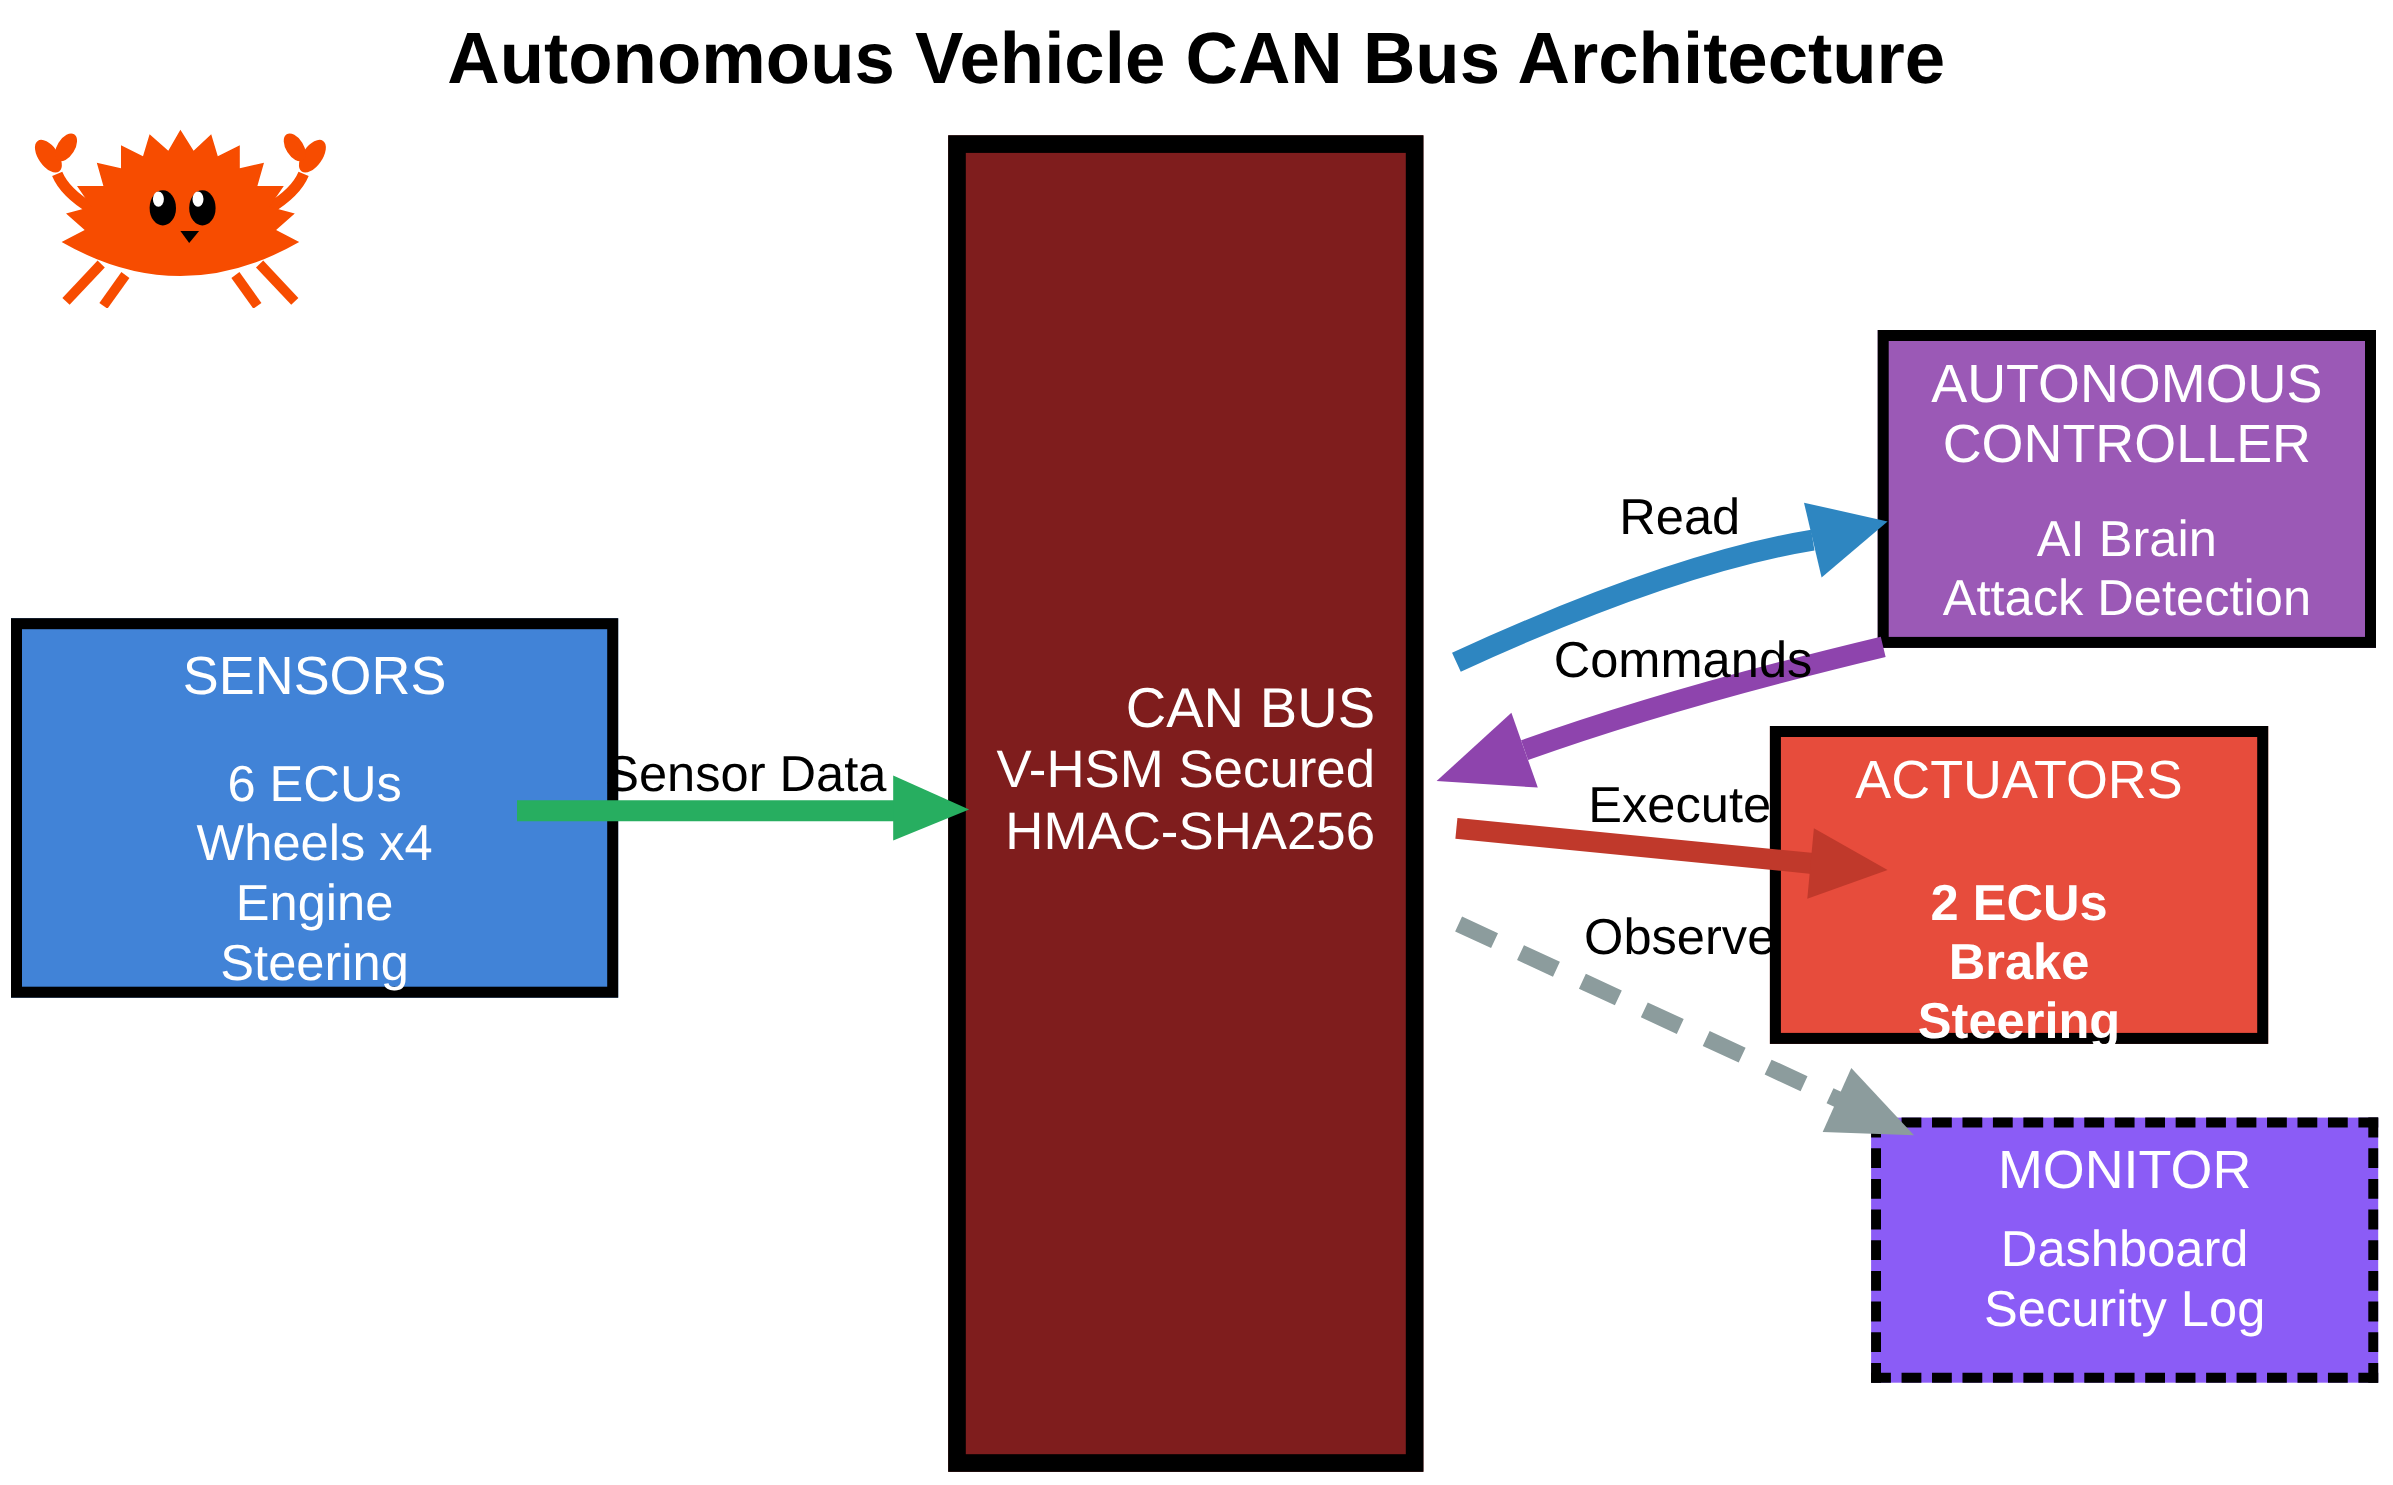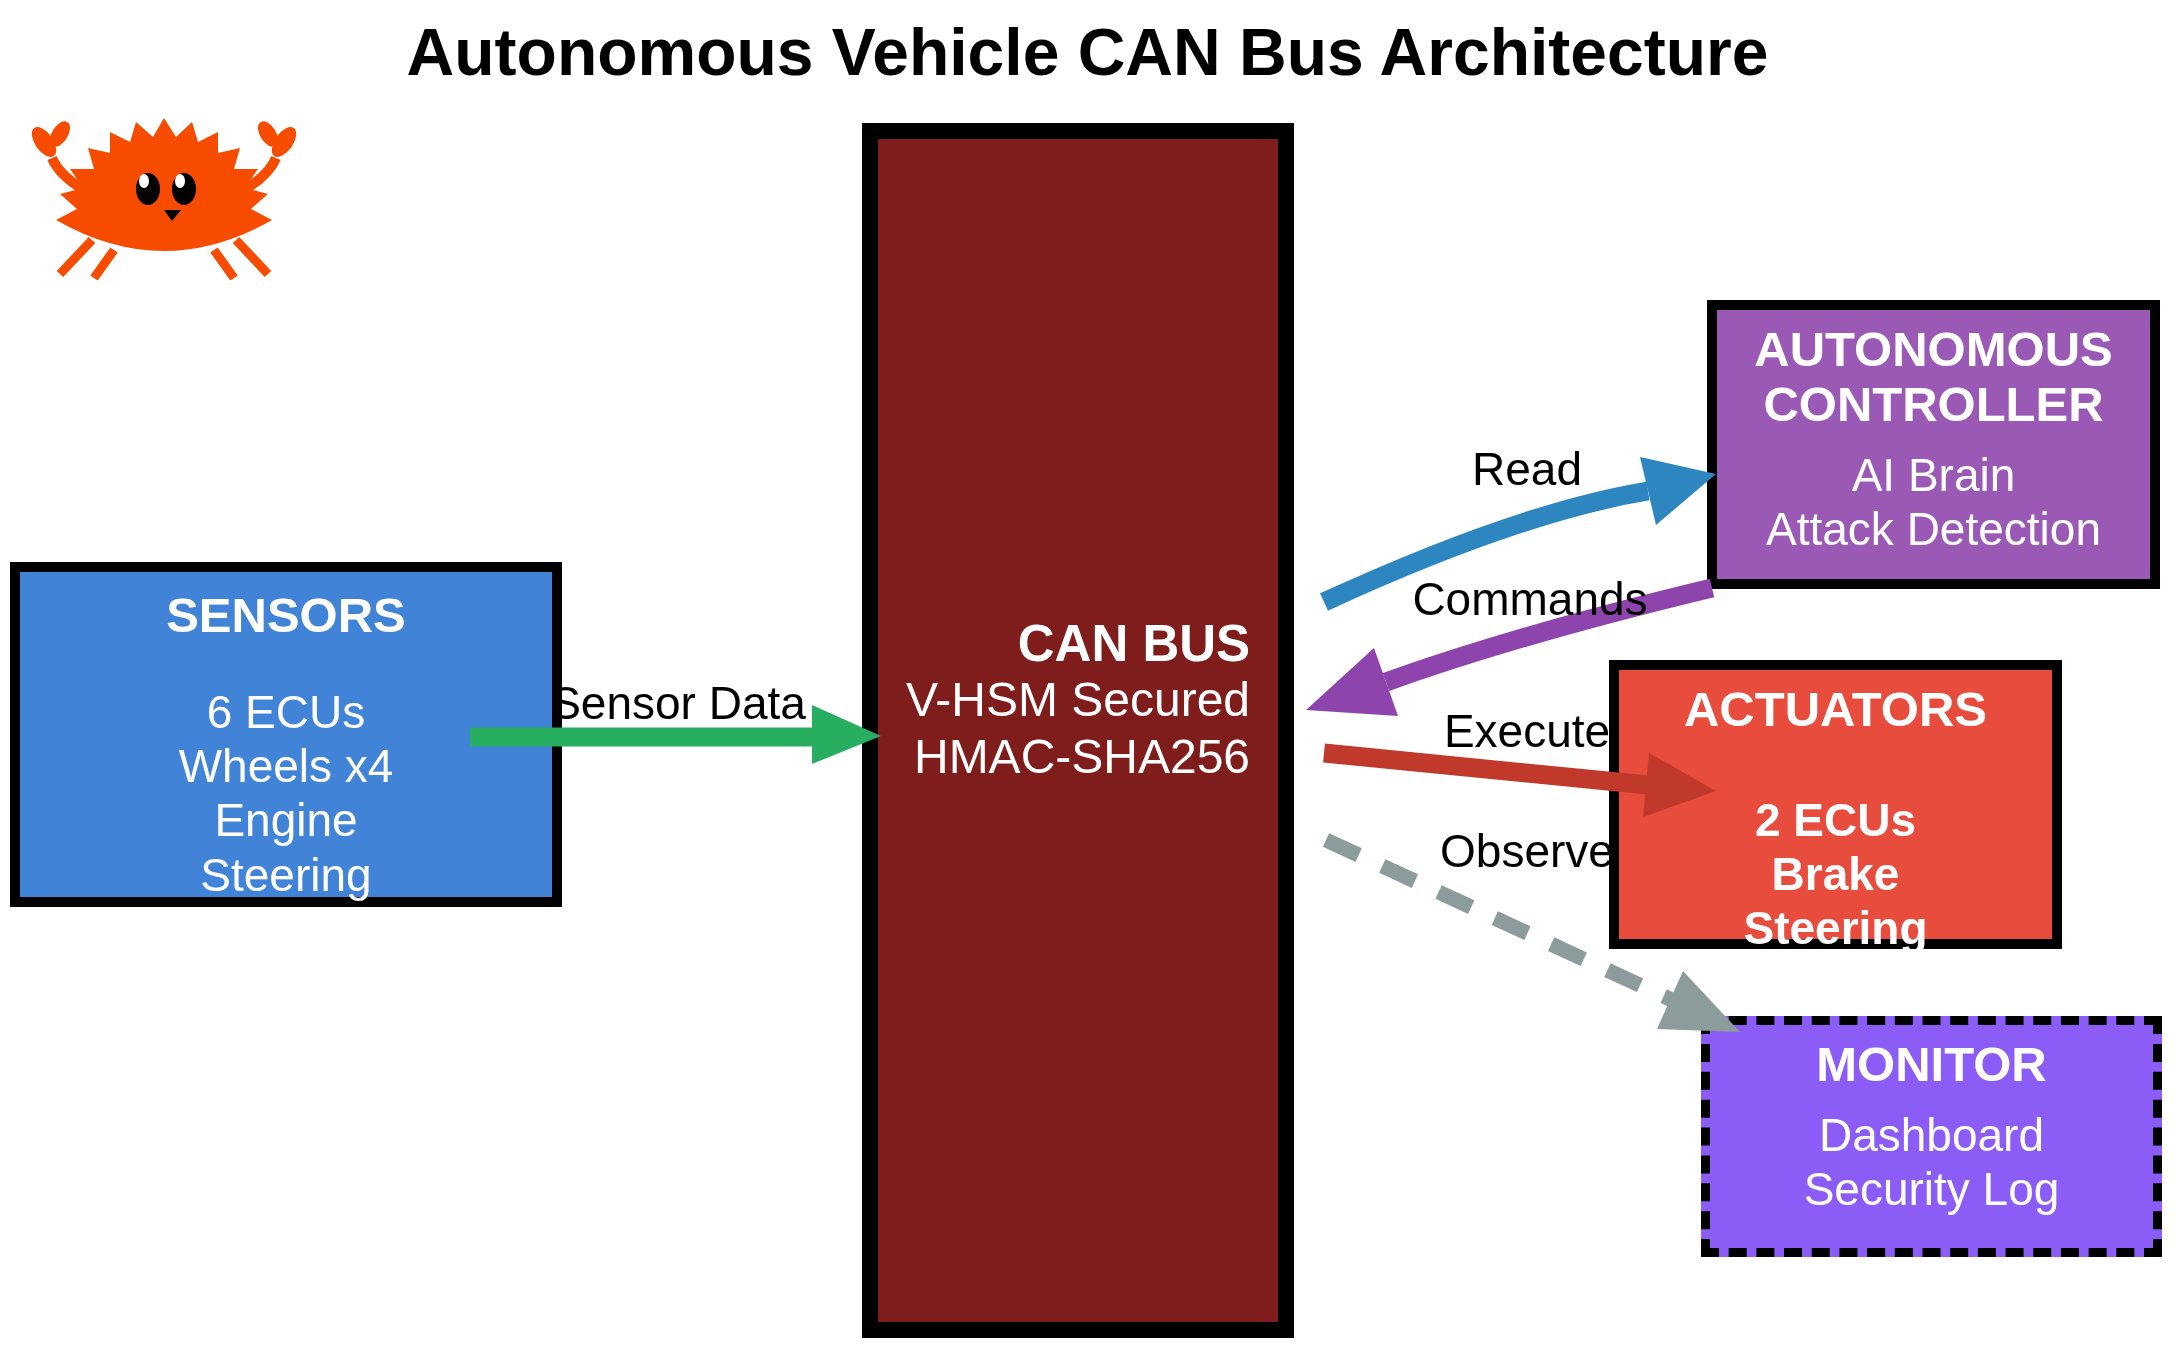--- a/index.html
+++ b/index.html
@@ -9,33 +9,33 @@
   }
   .diagram-title {
     position:absolute; left:0; top:14px; width:100%;
     text-align:center; font-size:66px; font-weight:bold; color:#000; margin:0;
   }
   .node {
     position:absolute; box-sizing:border-box;
     display:flex; flex-direction:column; align-items:center; text-align:center;
     color:#fff; border:10px solid #000;
   }
-  .node-title { font-weight:bold; font-size:49px; line-height:1.12; }
+  .node-title { font-weight:normal; font-size:49px; line-height:1.12; }
   .node-body  { font-size:46px; line-height:1.18; }
 
   #sensors    { left:10px;   top:562px;  width:552px; height:345px;  background:#4183d7; padding-top:16px; }
   #sensors .node-body { margin-top:42px; }
 
   #canbus     { left:862px;  top:123px;  width:432px; height:1215px; background:#7f1d1d; border-width:16px; justify-content:center;text-align:right; }
   #canbus .inner { transform:translateY(-30px); }
   #canbus .node-title { font-size:51px; }
   #canbus .node-body  { font-size:48px; }
 
   #controller { left:1707px; top:300px;  width:453px; height:289px;  background:#9b59b6; padding-top:12px; }
-  #controller .node-body { margin-top:16px; }
+  #controller .node-body { margin-top:30px; }
 
   #actuators  { left:1609px; top:660px;  width:453px; height:289px;  background:#e74c3c; padding-top:12px; }
   #actuators .node-body { margin-top:56px;font-weight:bold; }
 
   #monitor    { left:1701px; top:1016px; width:461px; height:241px;  background:#8b5cf6; border:9px dashed #000; padding-top:12px; }
   #monitor .node-body { margin-top:16px; }
 
   .edge-label {
     position:absolute; width:420px; text-align:center;
     font-size:46px; color:#000; white-space:nowrap;

